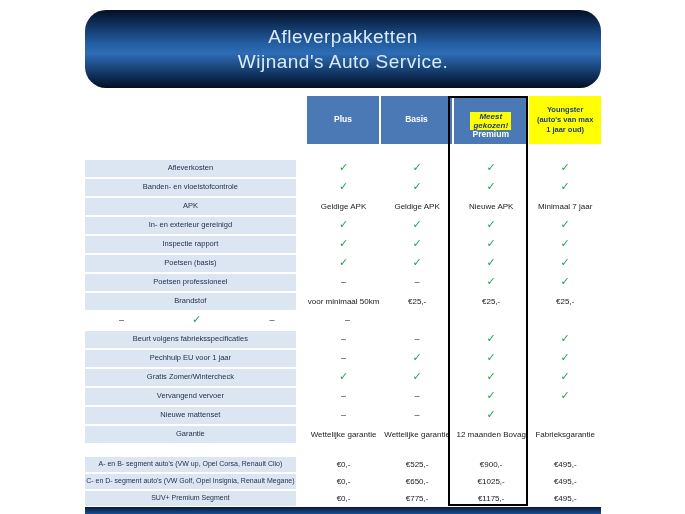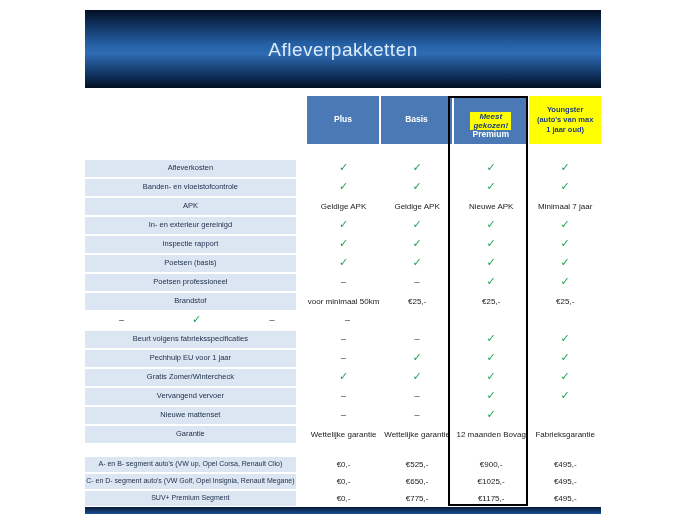--- a/index.html
+++ b/index.html
@@ -7,20 +7,21 @@
     width:685px;height:514px;background:#ffffff;position:relative;overflow:hidden;
     font-family:"Liberation Sans", sans-serif;
   }
   .wrapper{position:absolute;left:85px;top:10px;width:516px;}
 
   
   .banner{
     height:78px;display:flex;flex-direction:column;align-items:center;justify-content:center;
     text-align:center;color:#dcebf8;font-size:19px;line-height:25px;letter-spacing:.5px;
     background:linear-gradient(180deg,#040f24 0%,#0d2c55 16%,#2560a5 44%,#2e6cb4 56%,#0d2c55 86%,#040f24 100%);
+    border-radius:21px;
   }
 
   
   .table{margin-top:8px;position:relative;}
   .row{display:flex;margin-bottom:2px;}
   .cell{
     display:flex;align-items:center;justify-content:center;text-align:center;
     box-sizing:border-box;height:17px;font-size:8px;color:#1a1a1a;line-height:1.15;
   }
   .c-label{width:215px;background:#dce6f2;color:#1c2c49;margin-right:12px;font-size:7.5px;}
@@ -61,20 +62,21 @@
     background:linear-gradient(180deg,#071a38 0%,#1b4f93 100%);
   }
 </style>
 </head>
 <body>
 
 <div class="wrapper">
 
   <div class="banner">
     <div>Afleverpakketten</div>
+    <div>Wijnand's Auto Service.</div>
   </div>
 
   <div class="table">
 
     <div class="row header">
       <div class="cell c-label h-label"></div>
       <div class="cell c-val h-blue">Plus</div>
       <div class="cell c-val h-blue">Basis</div>
       <div class="cell c-val c-prem h-prem">
         <div class="badge">Meest gekozen!</div>

